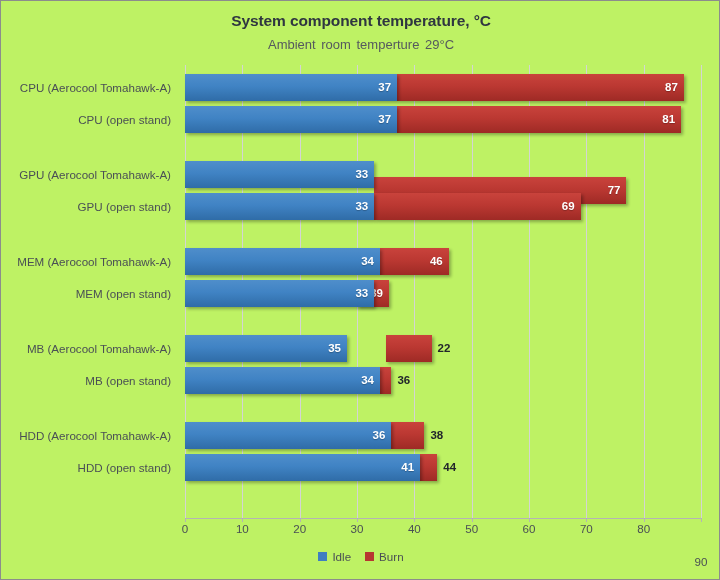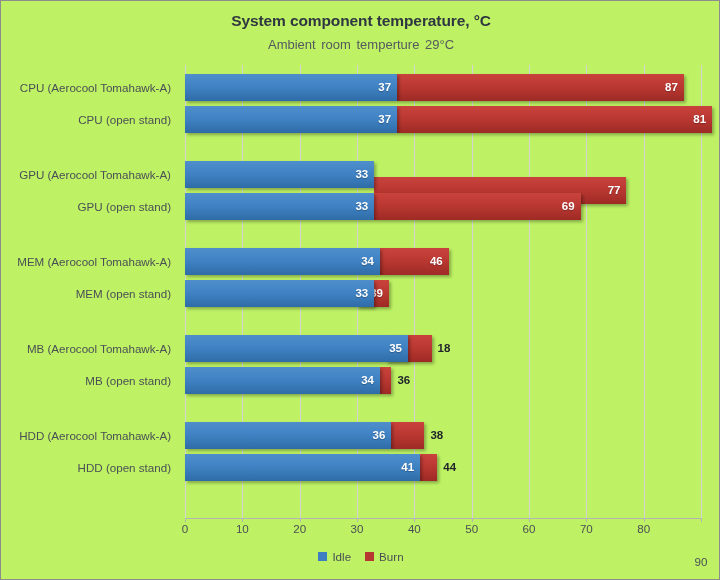--- a/index.html
+++ b/index.html
@@ -210,21 +210,21 @@
     <div id="bars">
         <div class="bar-row" style="top: 9px; height: 27px; width: 516px;">
           <div class="seg seg-burn" style="left: 212.133px; width: 286.667px;">
             <span class="seg-label inside">87</span>
           </div>
           <div class="seg seg-idle" style="left: 0px; width: 212.133px;">
             <span class="seg-label inside">37</span>
           </div>
         </div>
         <div class="bar-row" style="top: 41px; height: 27px; width: 516px;">
-          <div class="seg seg-burn" style="left: 212.133px; width: 284px; padding-left: 31px;">
+          <div class="seg seg-burn" style="left: 212.133px; width: 284px;">
             <span class="seg-label inside">81</span>
           </div>
           <div class="seg seg-idle" style="left: 0px; width: 212.133px;">
             <span class="seg-label inside">37</span>
           </div>
         </div>
         <div class="bar-row" style="top: 96px; height: 27px; width: 516px;">
           <div class="seg seg-burn" style="left: 189.2px; width: 252.267px; margin-top: 16px;">
             <span class="seg-label inside">77</span>
           </div>
@@ -251,23 +251,23 @@
         <div class="bar-row" style="top: 215px; height: 27px; width: 516px;">
           <div class="seg seg-burn" style="left: 172px; width: 32px;">
             <span class="seg-label inside">39</span>
           </div>
           <div class="seg seg-idle" style="left: 0px; width: 189.2px;">
             <span class="seg-label inside">33</span>
           </div>
         </div>
         <div class="bar-row" style="top: 270px; height: 27px; width: 516px;">
           <div class="seg seg-burn" style="left: 200.667px; width: 45.8667px;">
-            <span class="seg-label outside">18</span>
-          </div>
-          <div class="seg seg-idle" style="left: 0px; width: 223px;">
+            <span class="seg-label outside">22</span>
+          </div>
+          <div class="seg seg-idle" style="left: 0px; width: 162px;">
             <span class="seg-label inside">35</span>
           </div>
         </div>
         <div class="bar-row" style="top: 302px; height: 27px; width: 516px;">
           <div class="seg seg-burn" style="left: 194.933px; width: 11.4667px;">
             <span class="seg-label outside">36</span>
           </div>
           <div class="seg seg-idle" style="left: 0px; width: 194.933px;">
             <span class="seg-label inside">34</span>
           </div>

